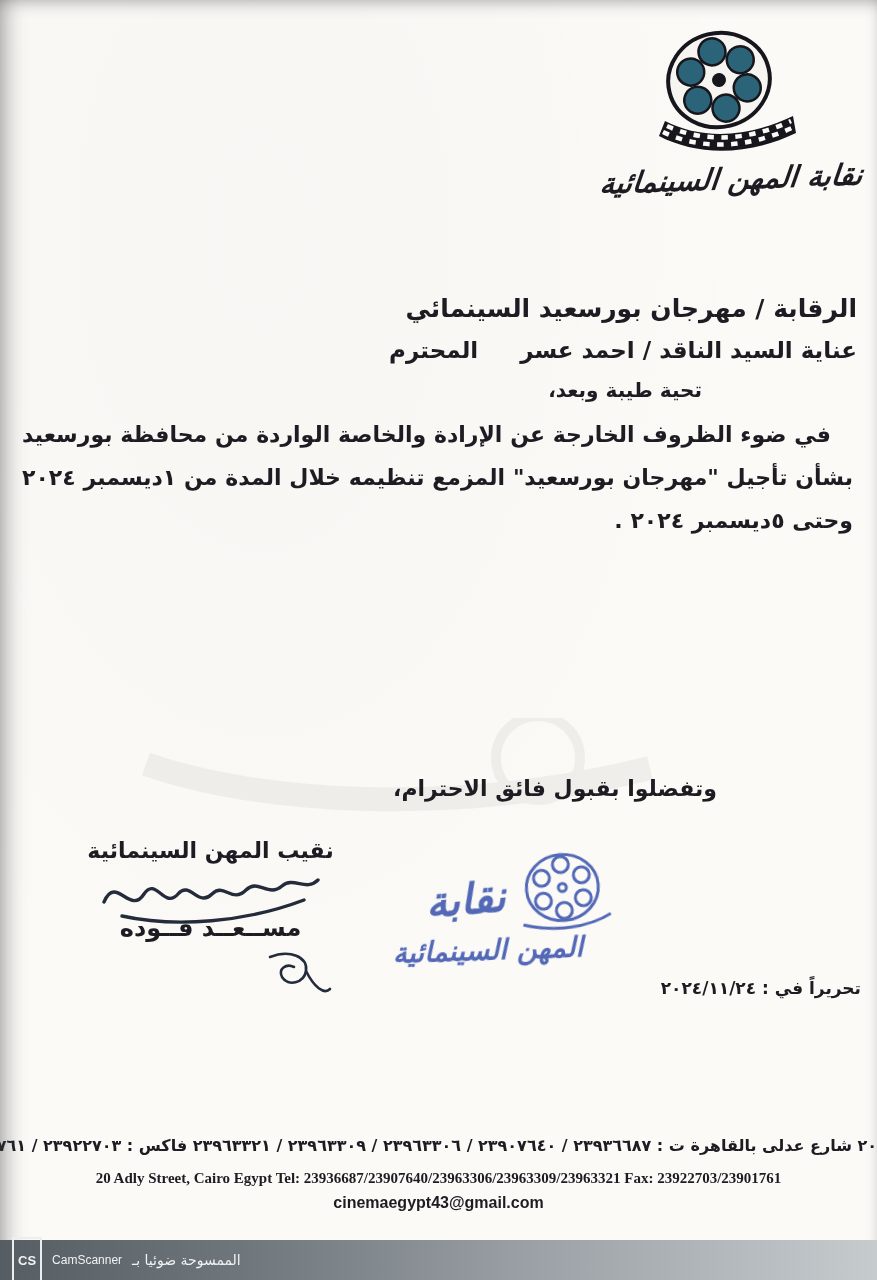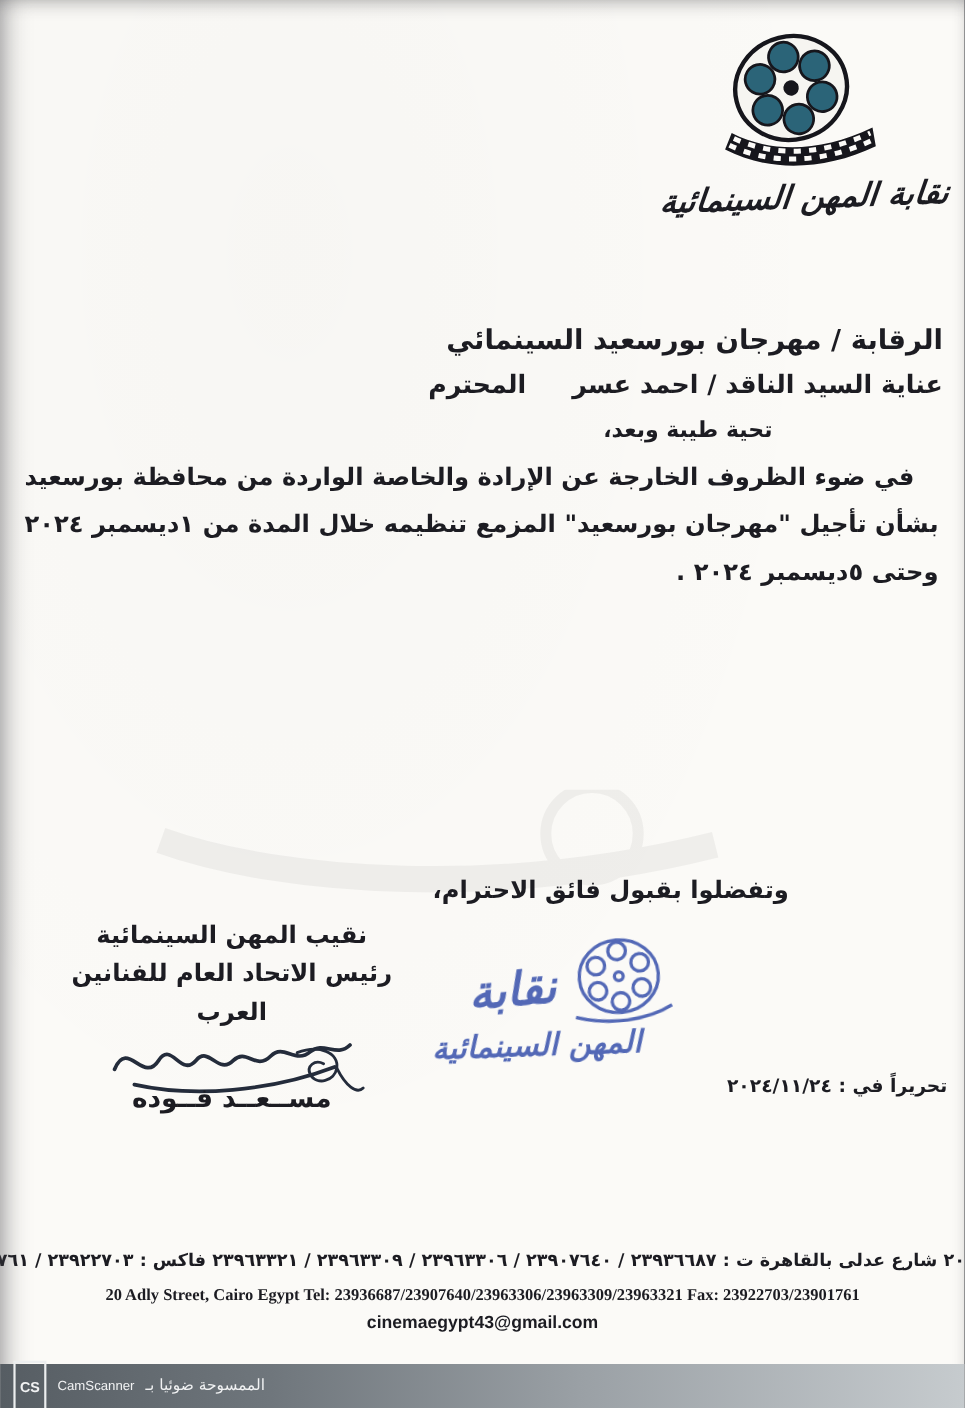--- a/index.html
+++ b/index.html
@@ -26,21 +26,21 @@
   }
   .recipient{position:absolute;top:288px;right:20px;left:20px;}
   .r1{font-size:25px;font-weight:bold;line-height:42px;}
   .r2{display:flex;gap:42px;font-size:23px;font-weight:bold;line-height:40px;}
   .greeting{font-size:20px;font-weight:bold;padding-right:155px;margin-top:8px;}
   .body-text{
     position:absolute;top:413px;right:24px;left:22px;
     font-size:22px;font-weight:bold;line-height:43px;text-align:justify;
   }
   .body-text p{margin:0 0 20px 0;text-indent:22px;}
-  .closing{position:absolute;top:797px;right:160px;font-size:22px;font-weight:bold;}
+  .closing{position:absolute;top:776px;right:160px;font-size:22px;font-weight:bold;}
   .sig{position:absolute;top:833px;left:38px;width:345px;text-align:center;font-weight:bold;}
   .sig-t1,.sig-t2{font-size:22px;line-height:35px;}
   .sig-scribble{display:block;margin:-2px auto -16px;}
   .sig-name{font-size:24px;}
   .sig-flourish{position:absolute;left:218px;top:114px;}
   .stamp{
     position:absolute;top:850px;right:185px;width:315px;
     transform:rotate(-5deg);color:#3c55ae;opacity:.88;filter:blur(.3px);
   }
   .stamp-row{display:flex;align-items:center;gap:6px;justify-content:center;padding-right:26px;}
@@ -102,21 +102,20 @@
   </div>
 
   <div class="body-text">
     <p>في ضوء الظروف الخارجة عن الإرادة والخاصة الواردة من محافظة بورسعيد بشأن تأجيل "مهرجان بورسعيد" المزمع تنظيمه خلال المدة من ١ديسمبر ٢٠٢٤ وحتى ٥ديسمبر ٢٠٢٤ .</p>
   </div>
 
   <div class="closing">وتفضلوا بقبول فائق الاحترام،</div>
 
   <div class="sig">
     <div class="sig-t1">نقيب المهن السينمائية</div>
-    <div class="sig-t2">رئيس الاتحاد العام للفنانين العرب</div>
     <svg class="sig-scribble" width="230" height="64" viewBox="0 0 230 64">
       <g fill="none" stroke="#242c3b" stroke-width="3.4" stroke-linecap="round">
         <path d="M8,36 C20,8 34,50 48,28 C60,10 68,44 82,28 C94,14 102,42 116,28 C128,16 136,38 150,24 C162,12 172,32 186,20 C198,10 210,26 222,14"></path>
         <path d="M26,50 C80,62 150,56 208,34"></path>
       </g>
     </svg>
     <div class="sig-name">مســعــد فــوده</div>
     <svg class="sig-flourish" width="78" height="58" viewBox="0 0 78 58">
       <g fill="none" stroke="#242c3b" stroke-width="2.6" stroke-linecap="round">
         <path d="M14,10 C34,2 52,10 50,24 C48,36 32,40 26,30 C22,22 30,16 38,20"></path>

